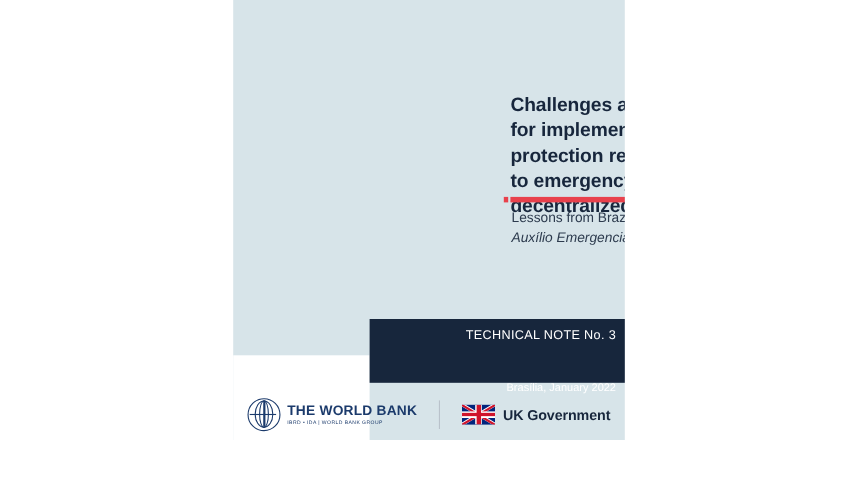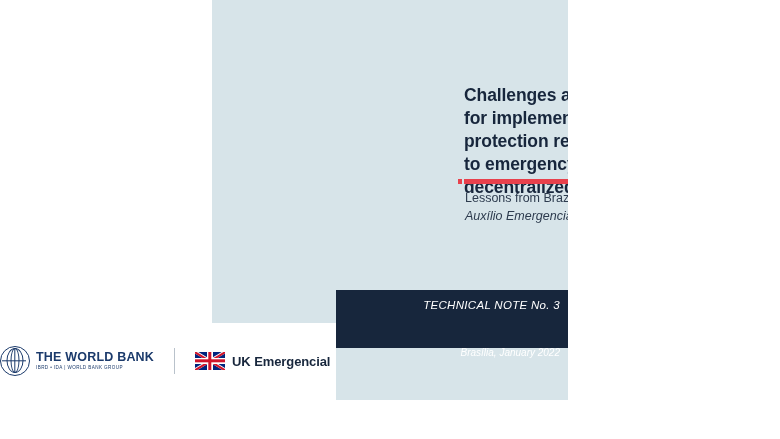--- a/index.html
+++ b/index.html
@@ -101,41 +101,41 @@
     font-style: italic;
     line-height: 1.62;
   }
   .note-block {
     position: absolute;
     left: 344px;
     top: 298px;
     width: 216px;
     text-align: right;
     color: #ffffff;
-    font-style: italic;
   }
   .note-title {
     font-size: 11.5px;
     letter-spacing: 0.3px;
     line-height: 1.35;
   }
   .note-place {
     font-size: 10px;
     line-height: 1.45;
     margin-top: 32px;
   }
   
   .footer {
     position: absolute;
     left: 0;
-    top: 336px;
+    top: 352px;
     width: 780px;
     height: 50px;
     display: flex;
     align-items: center;
+    justify-content: center;
     gap: 20px;
   }
   .wb-logo {
     display: flex;
     align-items: center;
     gap: 6px;
   }
   .wb-globe {
     width: 28px;
     height: 28px;
@@ -333,18 +333,18 @@
       <div class="union-jack">
         <div class="uj-d1"></div>
         <div class="uj-d2"></div>
         <div class="uj-d1r"></div>
         <div class="uj-d2r"></div>
         <div class="uj-hw"></div>
         <div class="uj-vw"></div>
         <div class="uj-hr"></div>
         <div class="uj-vr"></div>
       </div>
-      <div class="uk-text">UK Emergencial</div>
+      <div class="uk-text">UK Government</div>
     </div>
   </div>
 
   <div class="bottom-band"></div>
 </div>
 
 </body></html>

